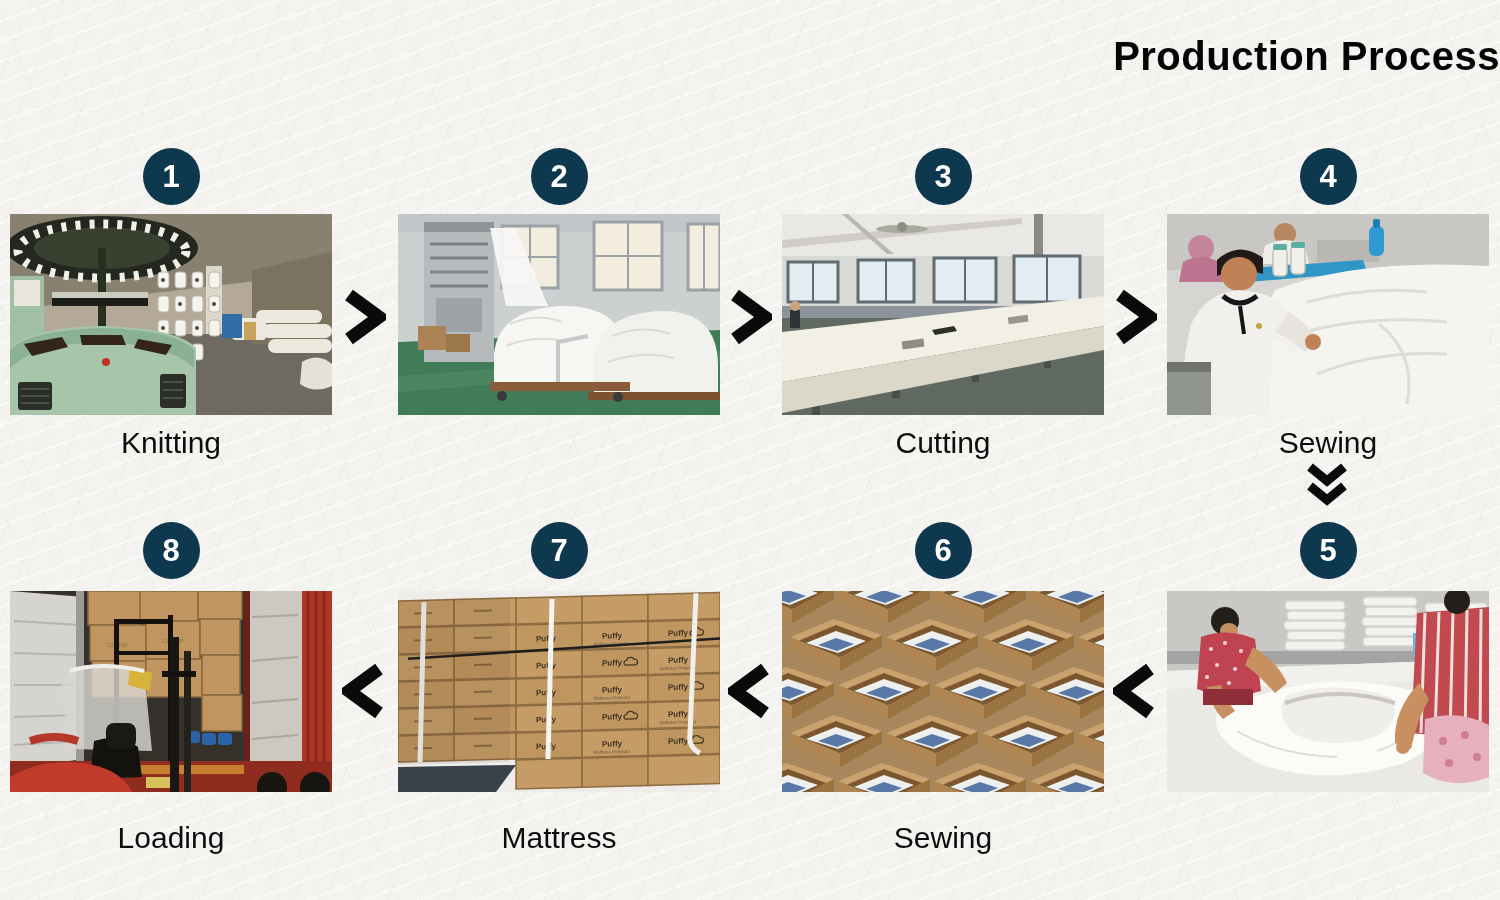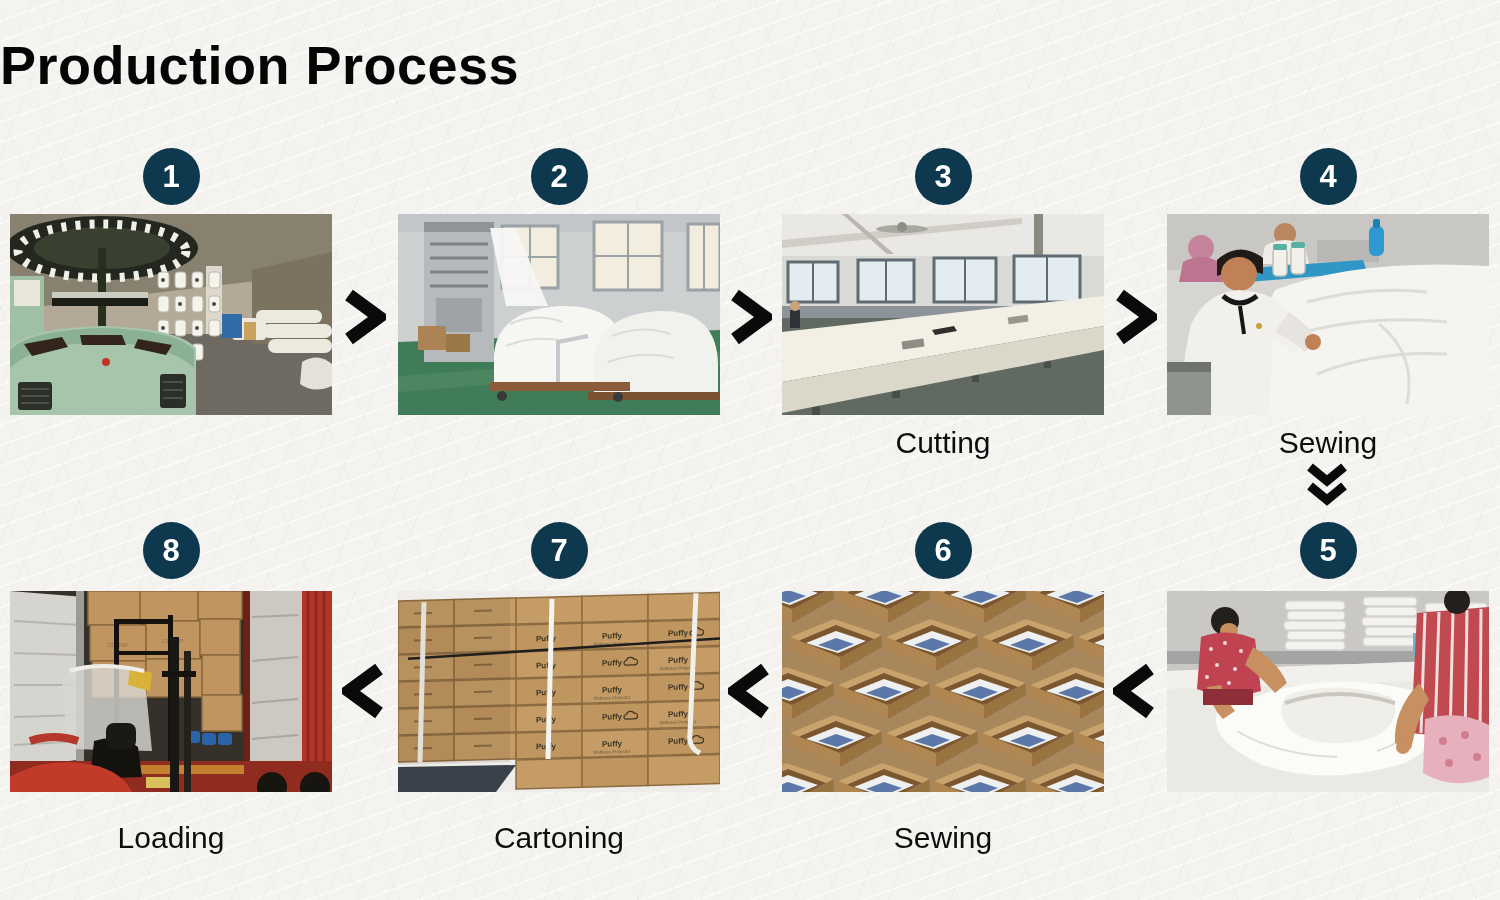--- a/index.html
+++ b/index.html
@@ -8,21 +8,21 @@
     position:relative; width:1500px; height:900px; overflow:hidden;
     font-family:"Liberation Sans", sans-serif;
     background-color:#f4f3f0;
     background-image:
       repeating-linear-gradient(112deg, rgba(125,120,108,0.05) 0 1px, rgba(0,0,0,0) 1px 29px),
       repeating-linear-gradient(68deg, rgba(125,120,108,0.04) 0 1px, rgba(0,0,0,0) 1px 37px),
       repeating-linear-gradient(160deg, rgba(255,255,255,0.55) 0 2px, rgba(0,0,0,0) 2px 19px);
   }
   .title {
     position:absolute; top:34px; left:0; width:100%;
-    text-align:left; font-size:54px; font-weight:bold; color:#050505; letter-spacing:0.5px;
+    text-align:right; font-size:40px; font-weight:bold; color:#050505; letter-spacing:0.5px;
   }
   .step { position:absolute; width:322px; }
   .badge {
     width:57px; height:57px; border-radius:50%; background:#0e384d;
     margin:0 auto; display:flex; align-items:center; justify-content:center;
   }
   .badge span { color:#ffffff; font-size:31px; font-weight:bold; }
   .photo { display:block; width:322px; height:201px; margin:9px auto 0 auto; }
   .row2 .photo { margin-top:12px; }
   .step-label { margin-top:11px; text-align:center; font-size:30px; color:#0d0d0d; }
@@ -103,20 +103,21 @@
         </g>
         <g stroke="#49524a" stroke-width="2">
           <line x1="11" y1="175" x2="39" y2="175"></line>
             <line x1="11" y1="182" x2="39" y2="182"></line>
             <line x1="11" y1="189" x2="39" y2="189"></line>
           <line x1="153" y1="168" x2="173" y2="168"></line>
             <line x1="153" y1="176" x2="173" y2="176"></line>
             <line x1="153" y1="184" x2="173" y2="184"></line>
         </g>
       </svg>
+      <div class="step-label">Knitting</div>
     </div>
 
     <svg class="arrow" style="left:342px; top:288px;" width="44" height="58" viewBox="0 0 44 58">
       <polyline points="7,7 37,29 7,51" fill="none" stroke="#0a0a0a" stroke-width="13"></polyline>
     </svg>
 
     <div class="step" style="left:398px; top:148px;">
       <div class="badge">
           <span>2</span>
         </div>
@@ -433,21 +434,21 @@
               <rect x="76" y="156" width="18" height="2"></rect>
           </g>
           <line x1="10" y1="68" x2="322" y2="56" stroke="#1d1d1d" stroke-width="2.5"></line>
           <line x1="26" y1="12" x2="22" y2="172" stroke="#f4f4f0" stroke-width="5"></line>
           <line x1="154" y1="12" x2="150" y2="172" stroke="#f4f4f0" stroke-width="5"></line>
           <path d="M298,10 L292,150 q-2,14 10,20" stroke="#f0f0ea" stroke-width="5" fill="none"></path>
           <rect x="0" y="10" width="112" height="164" fill="rgba(70,50,25,0.10)"></rect>
         </g>
         <polygon points="0,176 118,174 98,201 0,201" fill="#39414a"></polygon>
       </svg>
-      <div class="step-label">Cartoning</div>
+      <div class="step-label">Mattress</div>
     </div>
 
     <svg class="arrow" style="left:728px; top:662px;" width="44" height="58" viewBox="0 0 44 58">
       <polyline points="37,7 7,29 37,51" fill="none" stroke="#0a0a0a" stroke-width="13"></polyline>
     </svg>
 
     <div class="step" style="left:782px; top:522px;">
       <div class="badge">
           <span>6</span>
         </div>

